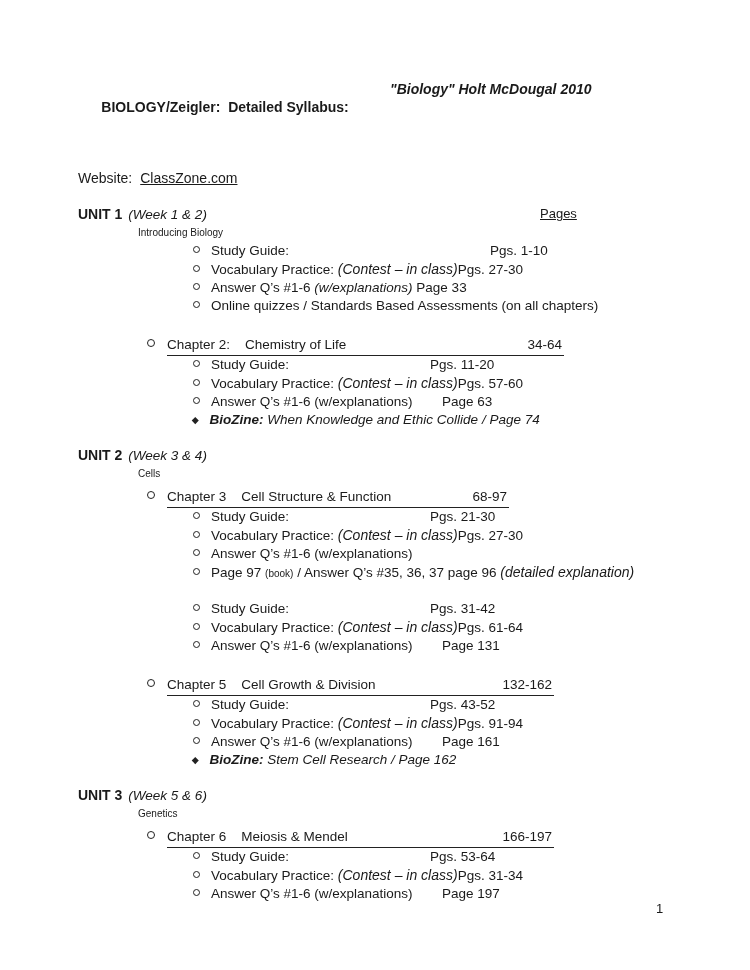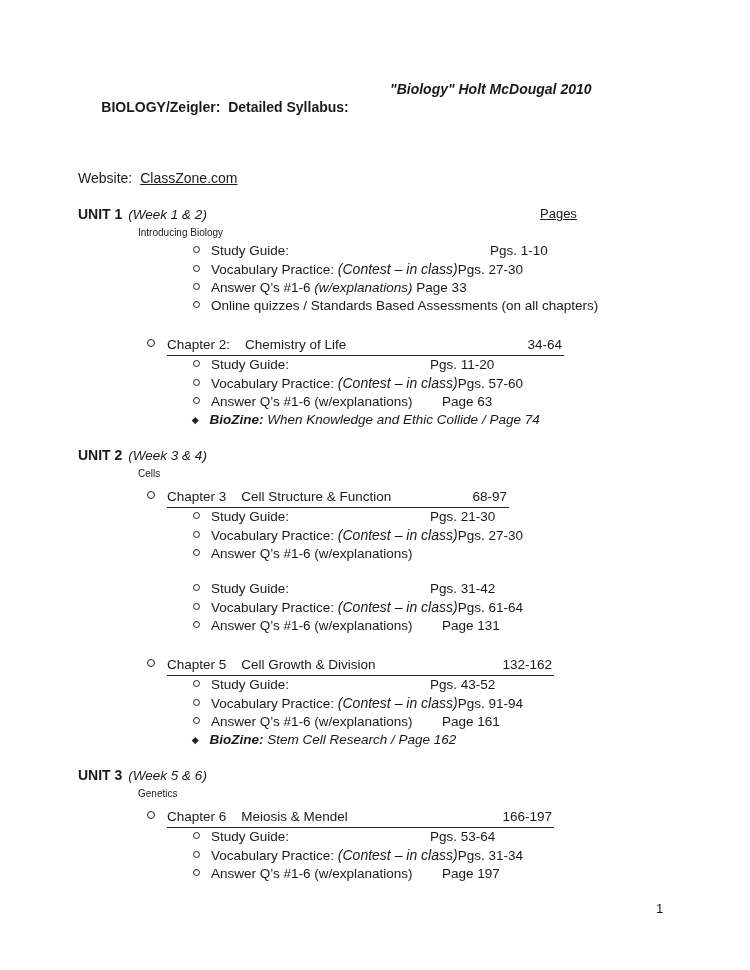--- a/index.html
+++ b/index.html
@@ -100,20 +100,21 @@
           <div class="unit-topic">Cells</div>
           <div class="chapter">
             <div class="chapter-row"><span class="b-circle"></span><span class="ch-rule rule-b">
                 <span class="ch-label">Chapter 3</span>
                 <span class="ch-title"><span>Cell Structure &amp; Function</span><span class="sup"></span><span></span></span>
                 <span class="ch-pages">68-97</span>
               </span></div>
             <div class="item"><span class="b-circle small"></span><span class="part s-r">Study Guide:</span><span class="item-pages t1">Pgs. 21-30</span></div>
             <div class="item"><span class="b-circle small"></span><span class="part s-r">Vocabulary Practice: </span><span class="part s-si">(Contest – in class)</span><span class="part s-r">Pgs. 27-30</span></div>
             <div class="item"><span class="b-circle small"></span><span class="part s-r">Answer Q’s #1-6 (w/explanations)</span></div>
+            <div class="item"><span class="b-circle small"></span><span class="part s-r">Page 97 </span><span class="part s-sm">(book)</span><span class="part s-r"> / Answer Q’s #35, 36, 37 page 96 </span><span class="part s-si">(detailed explanation)</span></div>
           </div>
           <div class="chapter">
             <div class="item"><span class="b-circle small"></span><span class="part s-r">Study Guide:</span><span class="item-pages t1">Pgs. 31-42</span></div>
             <div class="item"><span class="b-circle small"></span><span class="part s-r">Vocabulary Practice: </span><span class="part s-si">(Contest – in class)</span><span class="part s-r">Pgs. 61-64</span></div>
             <div class="item"><span class="b-circle small"></span><span class="part s-r">Answer Q’s #1-6 (w/explanations)</span><span class="item-pages t2">Page 131</span></div>
           </div>
           <div class="chapter">
             <div class="chapter-row"><span class="b-circle"></span><span class="ch-rule rule-c">
                 <span class="ch-label">Chapter 5</span>
                 <span class="ch-title"><span>Cell Growth &amp; Division</span><span class="sup"></span><span></span></span>

